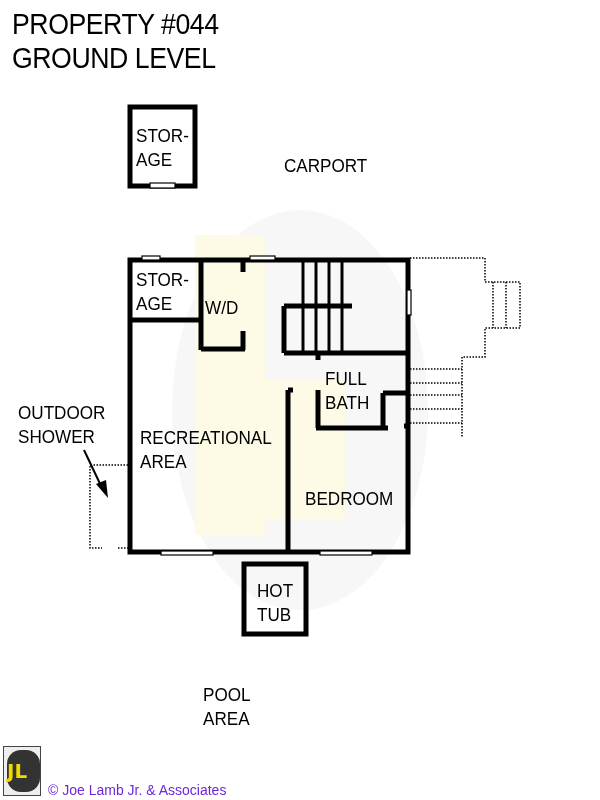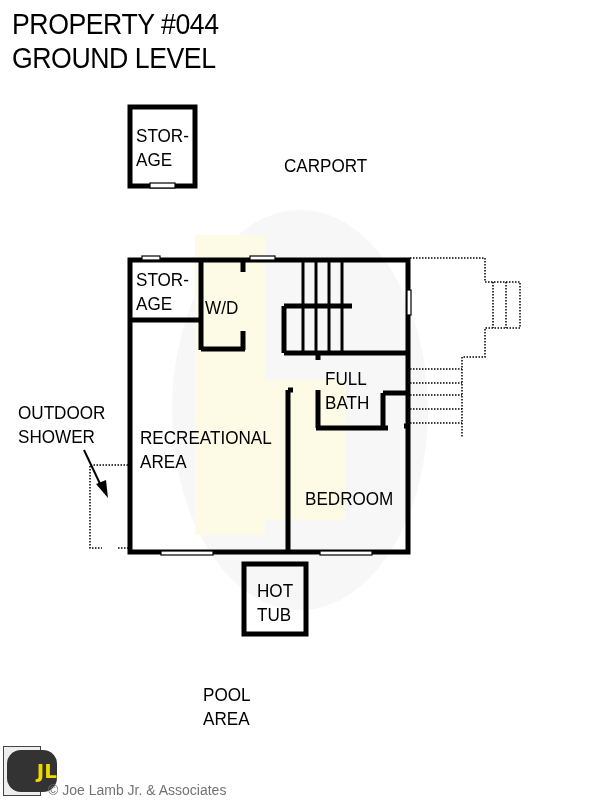--- a/index.html
+++ b/index.html
@@ -1,22 +1,22 @@
 <!DOCTYPE html>
 <html><head>
 <meta charset="utf-8">
 <style>
   html,body{margin:0;padding:0;background:#fff;}
   body{width:600px;height:800px;position:relative;overflow:hidden;font-family:"Liberation Sans",sans-serif;}
   .title{position:absolute;left:12px;font-size:29px;line-height:32px;color:#000;letter-spacing:-0.5px;transform:scaleX(0.92);transform-origin:left;}
   .lbl{position:absolute;font-size:19px;line-height:24px;color:#000;transform:scaleX(0.9);transform-origin:left;white-space:nowrap;}
   svg{position:absolute;left:0;top:0;}
-  .footer-text{position:absolute;left:48px;top:782px;font-size:14px;color:#737373;}
+  .footer-text{position:absolute;left:48px;top:782px;font-size:14px;color:#6d28d9;}
   .logo{position:absolute;left:3px;top:746px;width:38px;height:50px;border:1px solid #444;background:#eee;box-sizing:border-box;}
-  .logo-inner{position:absolute;left:3px;top:3px;width:50px;height:42px;background:#333;border-radius:14px;color:#f0d800;font-weight:bold;font-size:20px;line-height:42px;text-align:right;font-family:"DejaVu Sans",sans-serif;}
+  .logo-inner{position:absolute;left:3px;top:3px;width:33px;height:42px;background:#333;border-radius:14px;color:#f0d800;font-weight:bold;font-size:20px;line-height:42px;text-align:left;font-family:"DejaVu Sans",sans-serif;}
 </style>
 </head>
 <body>
 
 <div class="title" style="top:8px">PROPERTY #044</div>
 <div class="title" style="top:42px">GROUND LEVEL</div>
 
 <svg width="600" height="800">
 
   <g>

